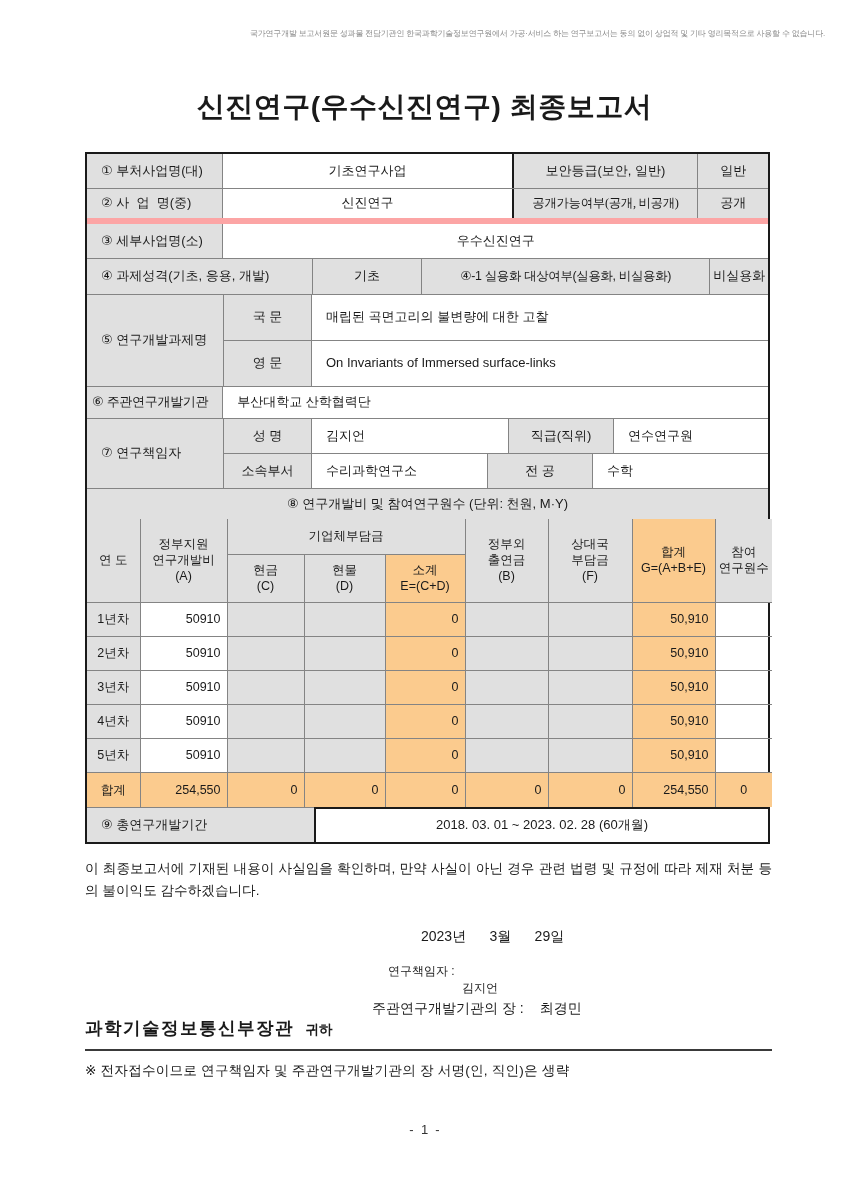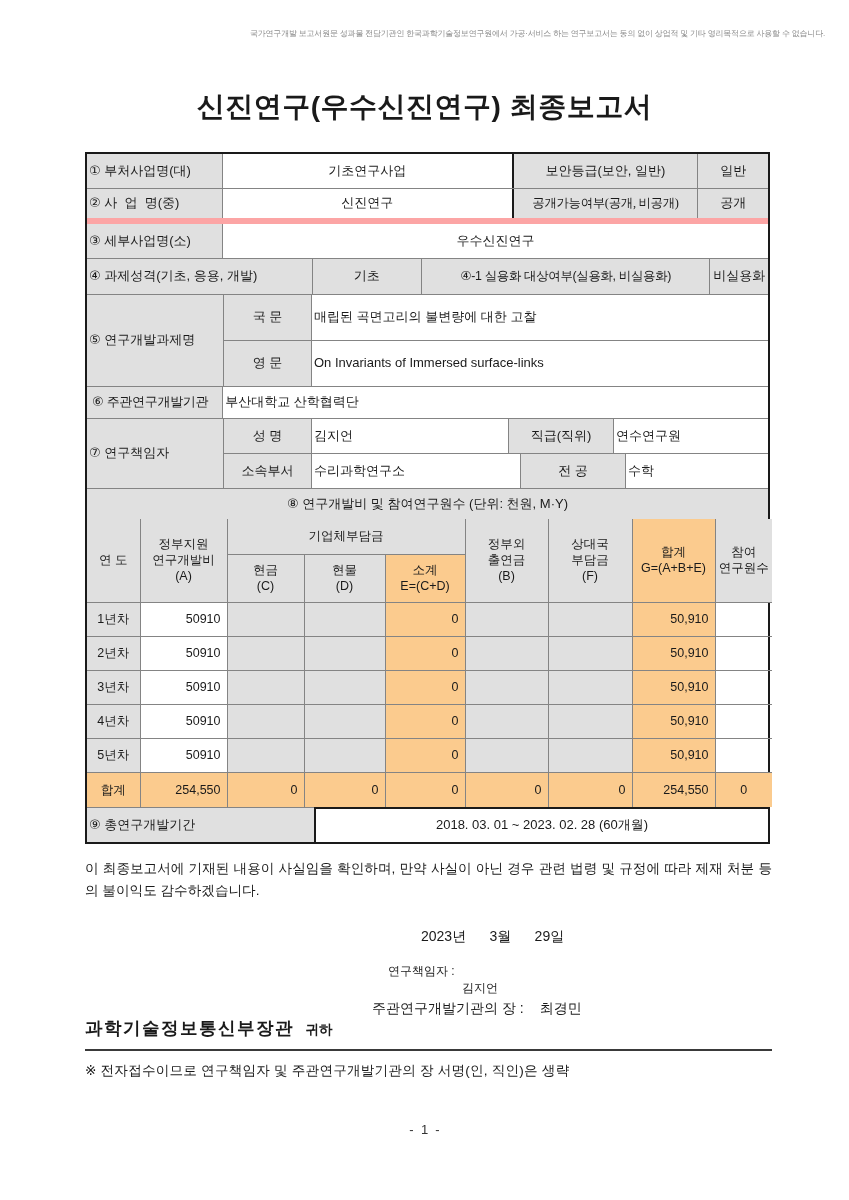--- a/index.html
+++ b/index.html
@@ -31,21 +31,21 @@
   .cell {
     display:flex; align-items:center; white-space:pre-wrap;
     border-right:1px solid #848484; font-size:13px; line-height:1.25;
   }
   .cell:last-child { border-right:none; }
   .cell.nor { border-right:none; }
   .tl { border-left:2px solid #1a1a1a; }
   .gray { background:#e0e0e0; }
   .orange { background:#fbcb8e; }
   .center { justify-content:center; text-align:center; }
-  .leftpad { padding-left:2px; }
+  .leftpad { padding-left:14px; }
   .tight { font-size:12.4px; letter-spacing:-0.3px; }
 
   .stack { display:flex; flex-direction:column; flex:1; }
   .subrow { display:flex; flex:1; border-bottom:1px solid #848484; }
   .subrow:last-child { border-bottom:none; }
 
   
   table.budget { width:685px; border-collapse:collapse; table-layout:fixed; }
   table.budget th, table.budget td {
     border:1px solid #848484; font-weight:normal; font-size:12.5px;
@@ -140,21 +140,21 @@
       <div class="cell gray leftpad" style="width:137px;">⑦ 연구책임자</div>
       <div class="stack">
         <div class="subrow">
           <div class="cell gray center" style="width:88px;">성 명</div>
           <div class="cell leftpad" style="width:197px;">김지언</div>
           <div class="cell gray center" style="width:105px;">직급(직위)</div>
           <div class="cell leftpad" style="flex:1;">연수연구원</div>
         </div>
         <div class="subrow">
           <div class="cell gray center" style="width:88px;">소속부서</div>
-          <div class="cell leftpad" style="width:209px;">수리과학연구소</div>
+          <div class="cell leftpad" style="width:176px;">수리과학연구소</div>
           <div class="cell gray center" style="width:105px;">전 공</div>
           <div class="cell leftpad" style="flex:1;">수학</div>
         </div>
       </div>
     </div>
 
     <div class="row nob" style="height:30px;">
       <div class="cell gray center" style="width:685px;">⑧ 연구개발비 및 참여연구원수 (단위: 천원, M·Y)</div>
     </div>
 

